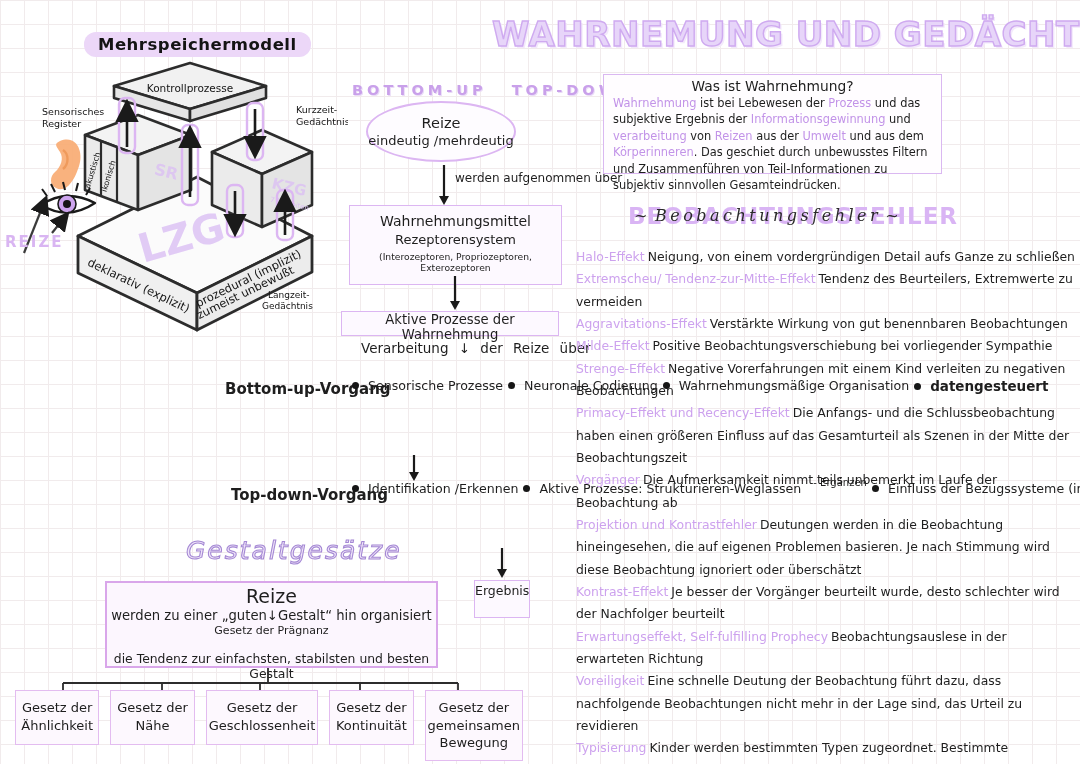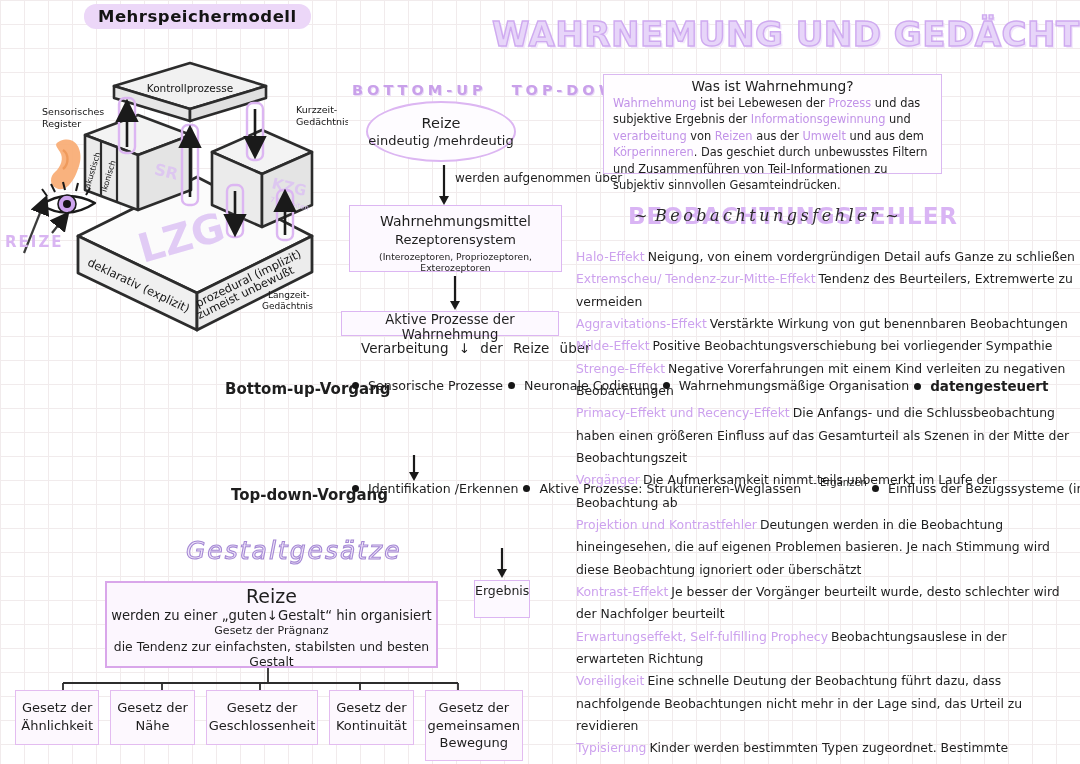--- a/index.html
+++ b/index.html
@@ -8,21 +8,21 @@
     position:relative; width:1080px; height:764px; overflow:hidden;
     font-family:"DejaVu Sans", sans-serif; color:#1e1e1e; background:#ffffff;
     background-image:
       linear-gradient(#f1ebec 1px, transparent 1px),
       linear-gradient(90deg, #f1ebec 1px, transparent 1px);
     background-size:24px 24px;
   }
   .abs { position:absolute; }
 
   
-  .model-title { left:84px; top:4px; background:#ecd7f8; border-radius:12px;
+  .model-title { left:84px; top:32px; background:#ecd7f8; border-radius:12px;
     padding:3px 14px; font-size:16.5px; font-weight:bold; color:#141414; letter-spacing:.5px; }
   .main-title { left:492px; top:14px; width:586px; font-size:34px; font-weight:bold;
     white-space:nowrap; color:#e7d5f9; -webkit-text-stroke:1.4px #cfaaf0;
     letter-spacing:.5px; text-shadow:2px 2px 0 #f3e9fb; }
   .flow-header { left:352px; top:82px; font-size:14.5px; font-weight:bold; color:#c9a0ea;
     letter-spacing:4px; word-spacing:16px; white-space:nowrap; text-shadow:1px 1px 0 #eadcf7; }
   .gestalt-heading { left:186px; top:536px; font-size:25px; font-style:italic;
     color:#f0e5f9; -webkit-text-stroke:1.1px #a488d4; letter-spacing:2px; }
   .errors-heading { left:628px; top:203px; width:330px; height:36px; }
   .errors-heading .block { font-size:23px; font-weight:bold; color:#d9b4f4; letter-spacing:1px; }
@@ -31,21 +31,21 @@
   .errors-heading .script::before { content:"~"; margin-right:4px; }
   .errors-heading .script::after  { content:"~"; margin-left:4px; }
 
   
   .pbox { border:1.6px solid #dcb6f2; background:#fdf9ff; }
   .ellipse { left:366px; top:101px; width:150px; height:61px; border:2px solid #dcb6f2;
     border-radius:50%; background:#fefcff; display:flex; flex-direction:column;
     align-items:center; justify-content:center; gap:2px; }
   .ellipse .l1 { font-size:14.5px; }
   .ellipse .l2 { font-size:13px; }
-  .box1 { left:349px; top:205px; width:213px; height:67px; text-align:center; padding-top:7px; }
+  .box1 { left:349px; top:205px; width:213px; height:80px; text-align:center; padding-top:7px; }
   .box1 .l1 { font-size:14px; }
   .box1 .l2 { font-size:13px; margin-top:3px; }
   .box1 .l3 { font-size:9.2px; margin-top:4px; }
   .box2 { left:341px; top:311px; width:218px; height:25px; text-align:center;
     font-size:13.2px; padding-top:0; }
   .arrow-label { left:455px; top:171px; font-size:12px; white-space:nowrap; }
   .processing { left:361px; top:340px; font-size:13.5px; word-spacing:6px; }
   .stage-label { font-size:15px; font-weight:bold; white-space:nowrap; }
   .bullets { display:flex; flex-direction:row; gap:5px; }
   .bullet-item { display:flex; align-items:baseline; gap:9px; font-size:12.6px; white-space:nowrap; }
@@ -69,21 +69,21 @@
   .errors-list { left:576px; top:246px; width:502px; font-size:12.4px; line-height:1.8; }
   .errors-list p { margin:0; }
   .errors-list .term { color:#cda2ee; margin-right:3px; }
 
   
   .reize-box { left:105px; top:581px; width:333px; height:87px; border:2px solid #d9a6ea;
     background:#fcf6fe; text-align:center; padding-top:2px; }
   .reize-box .g1 { font-size:19px; }
   .reize-box .g2 { font-size:13.2px; margin-top:1px; }
   .reize-box .g3 { font-size:11px; margin-top:1px; }
-  .reize-box .g4 { font-size:12.4px; margin-top:2px; }
+  .reize-box .g4 { font-size:12.4px; margin-top:14px; }
   .laws-row { left:15px; top:690px; width:508px; display:flex; gap:11px; align-items:flex-start; }
   .law-box { flex:1; border:1.6px solid #e3bcf0; background:#fdf8fe; text-align:center;
     font-size:13px; line-height:17.5px; padding:8px 2px; min-height:55px; }
 
   svg text { font-family:"DejaVu Sans", sans-serif; }
 </style>
 </head>
 <body>
 
 <div class="page">

